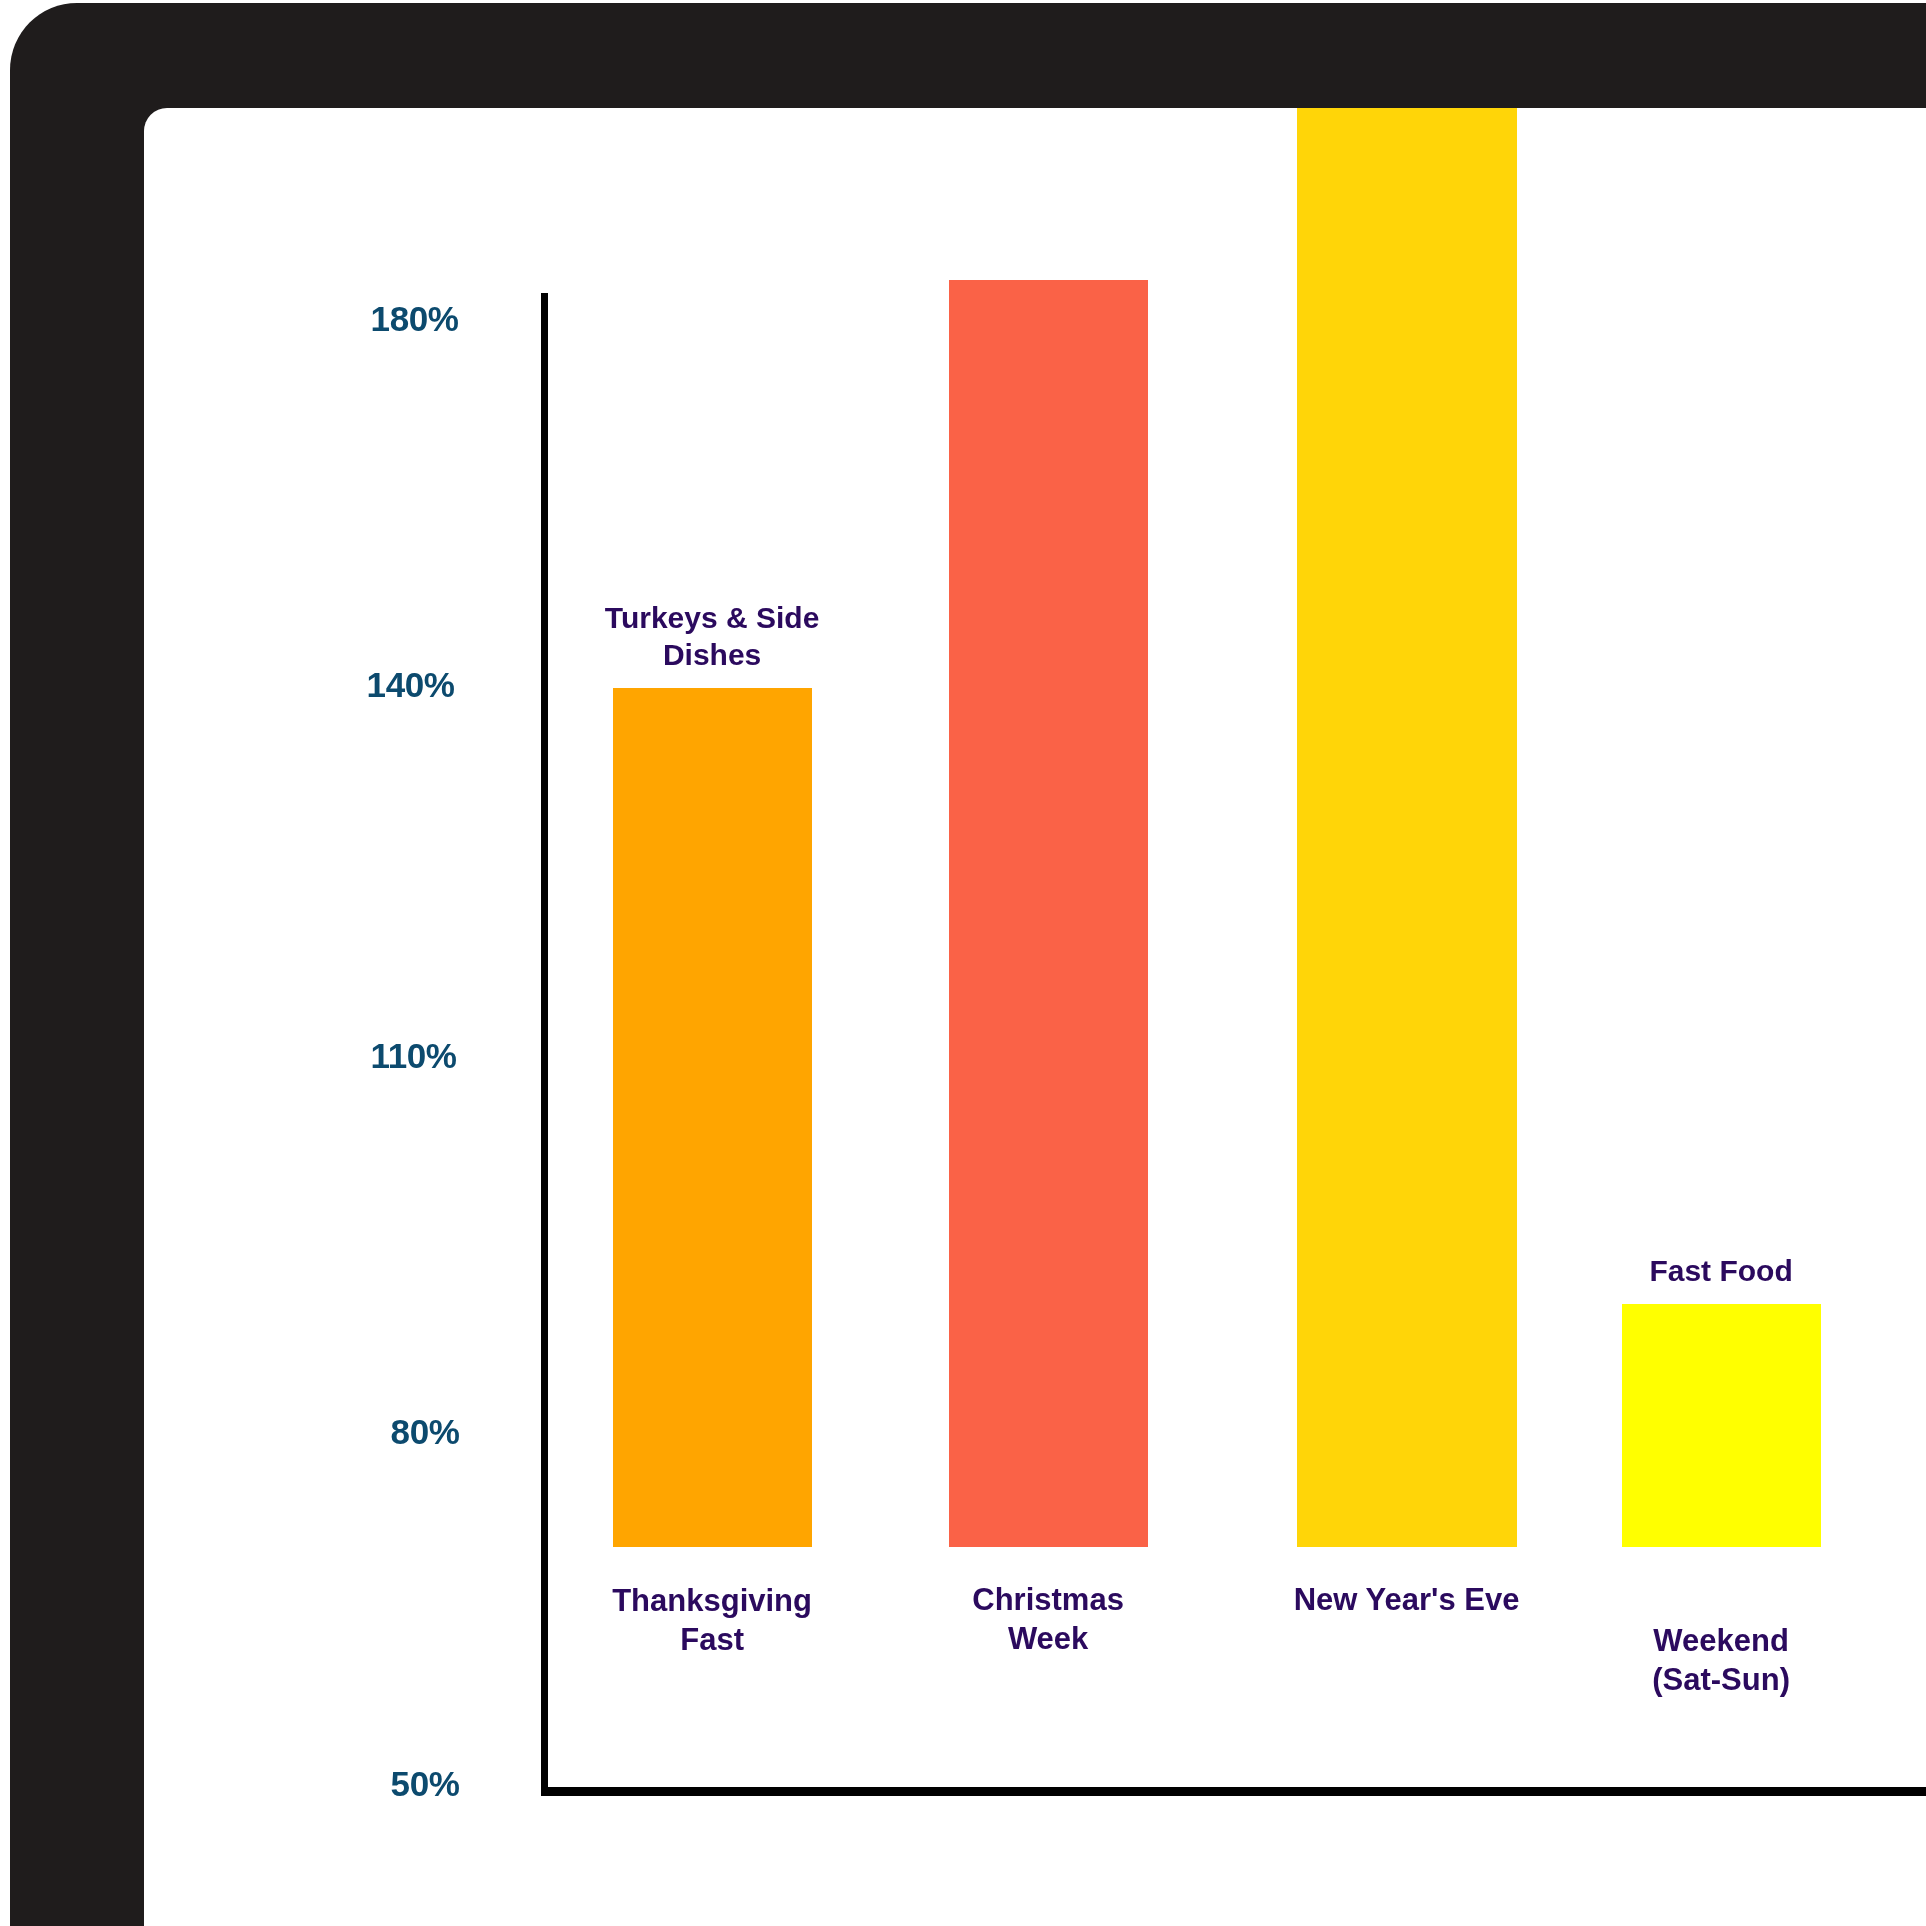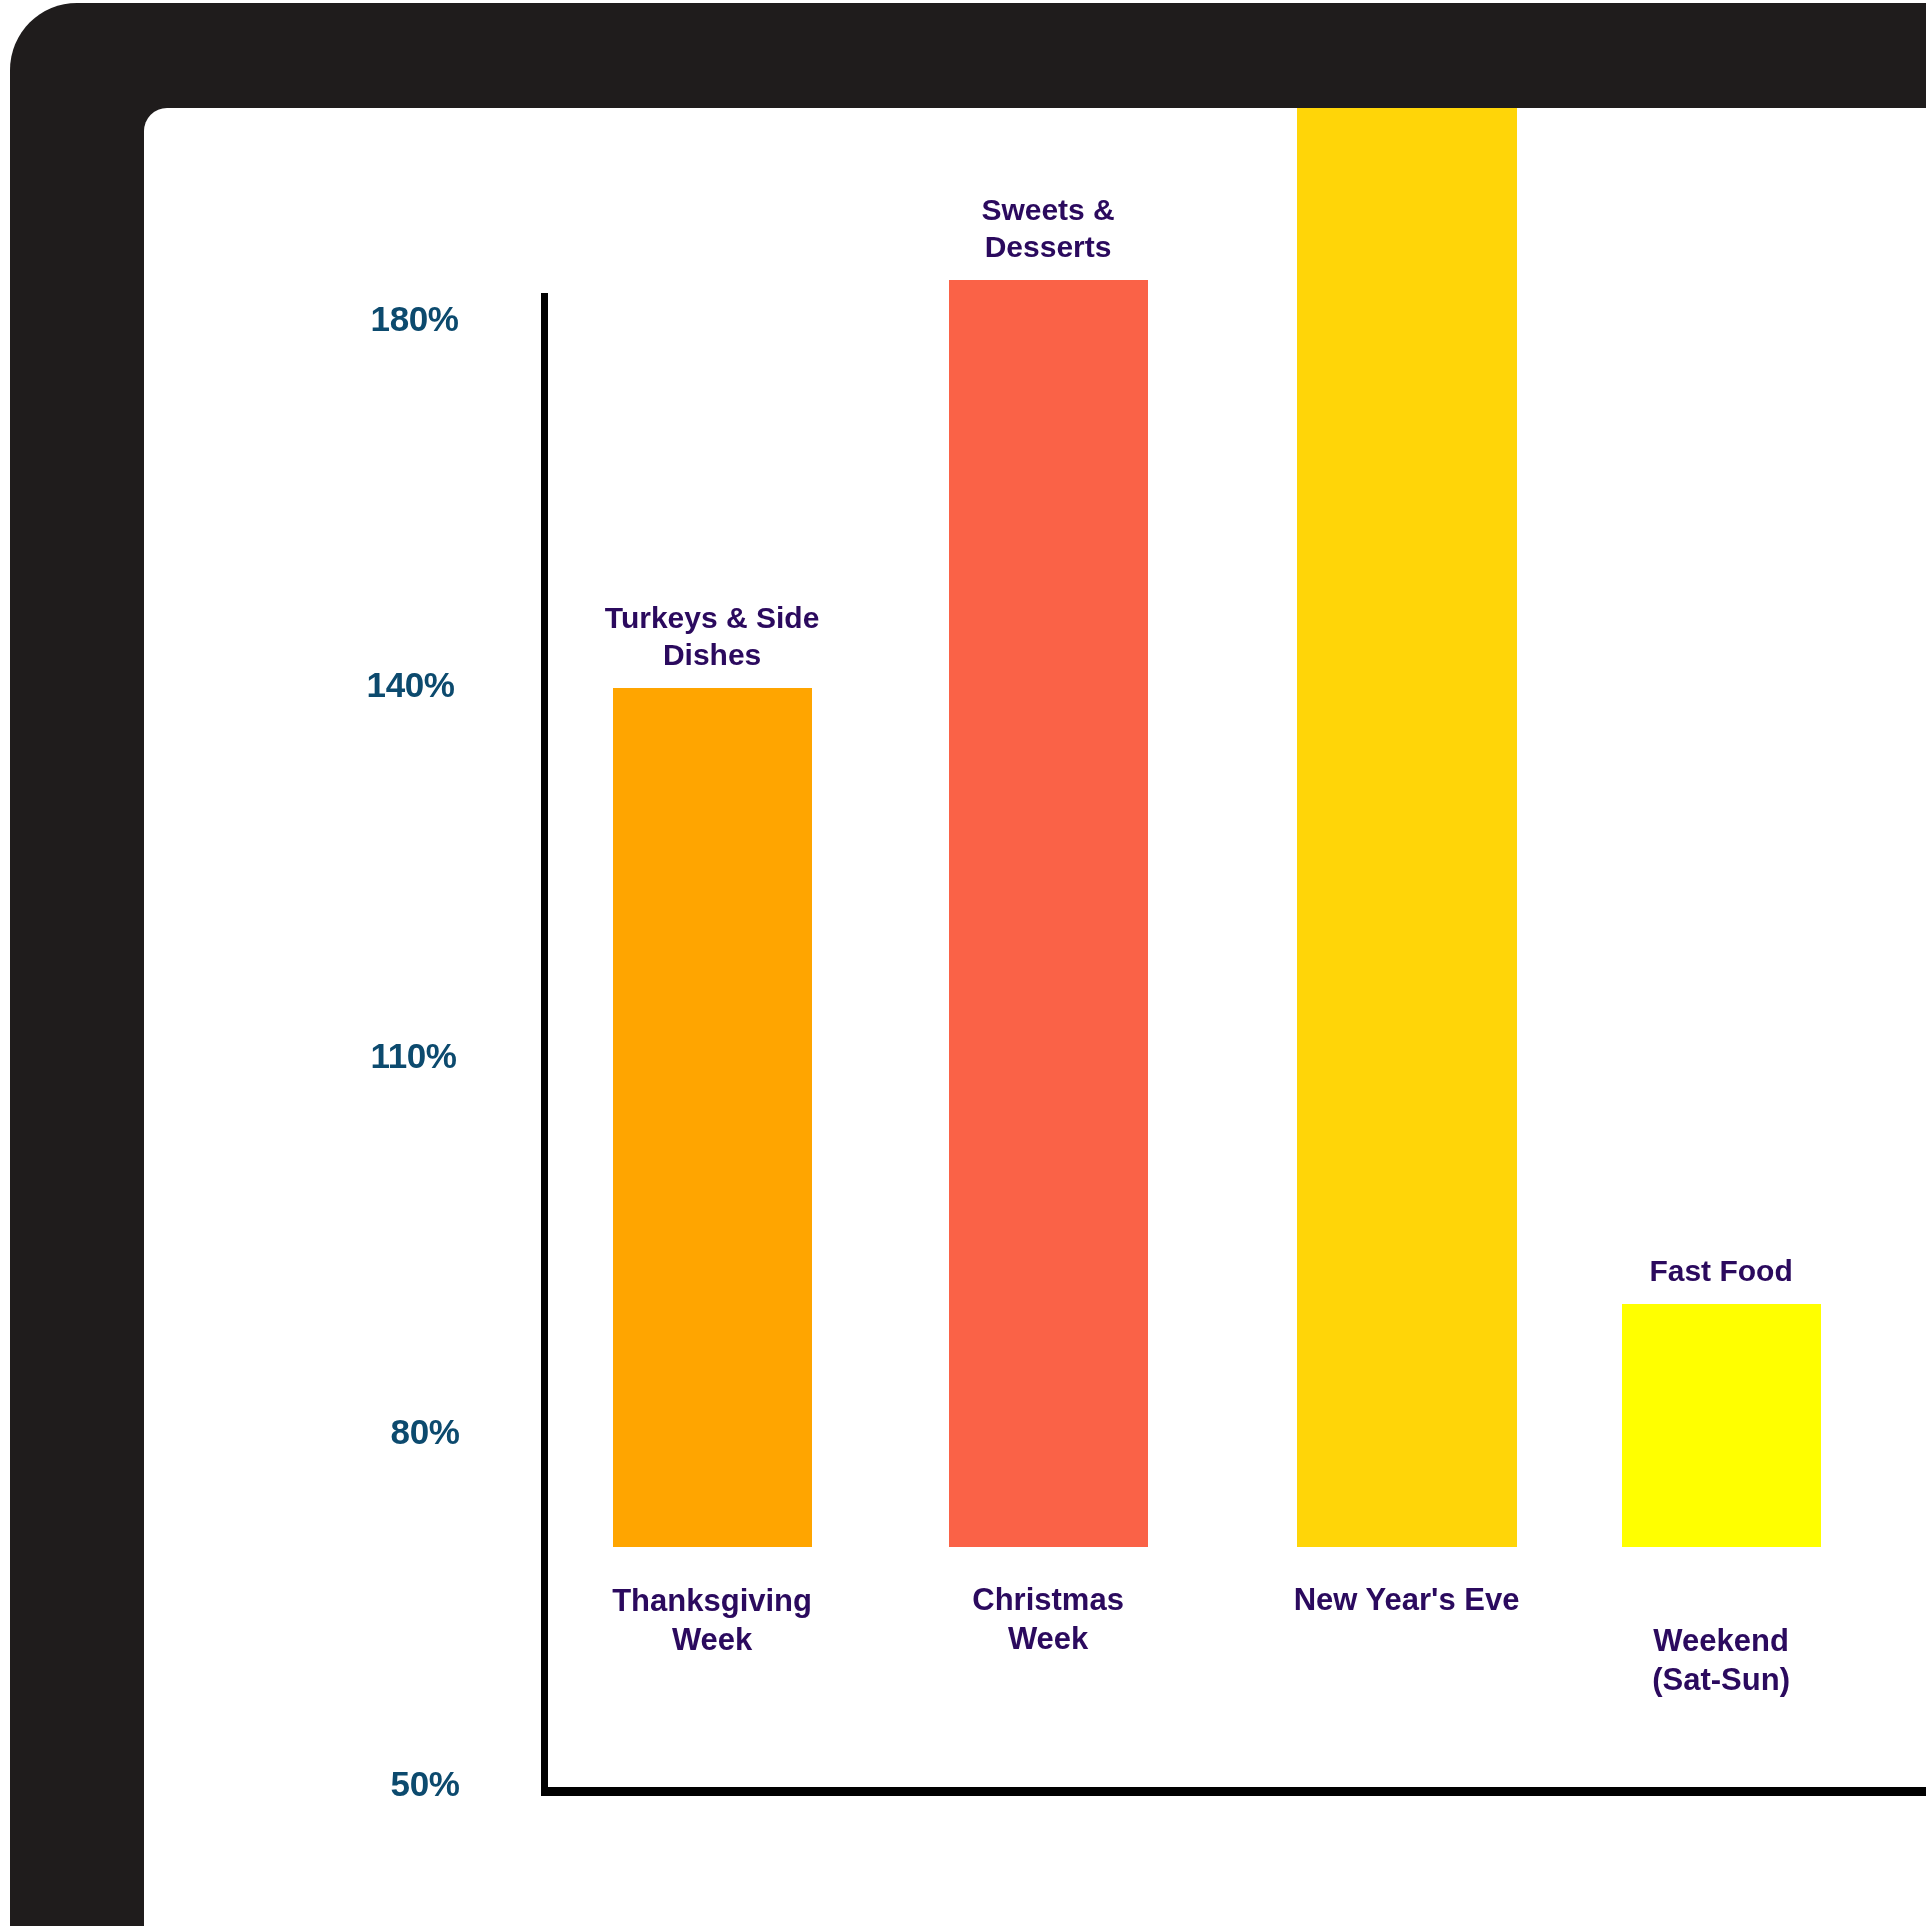--- a/index.html
+++ b/index.html
@@ -111,27 +111,25 @@
       <div class="y-tick-label" style="left:223px; top:557px; right:auto;">140%</div>
       <div class="y-tick-label" style="left:227px; top:928px; right:auto;">110%</div>
       <div class="y-tick-label" style="left:247px; top:1304px; right:auto;">80%</div>
       <div class="y-tick-label" style="left:247px; top:1656px; right:auto;">50%</div>
 
       <div class="bar" style="left:469px; width:199px; height:859px;text-decoration:underline;">
         <div class="bar-rect" style="height:859px; background:#FFA500;"></div>
         <div class="bar-caption" style="bottom:874px;">Turkeys &amp; Side
 Dishes</div>
         <div class="x-cat-label" style="top:894px;">Thanksgiving
-Week</div>
+Fast</div>
       </div>
 
       <div class="bar" style="left:805px; width:199px; height:1267px;">
         <div class="bar-rect" style="height:1267px; background:#FA6247;"></div>
-        <div class="bar-caption" style="bottom:1282px;">Sweets &amp;
-Desserts</div>
         <div class="x-cat-label" style="top:1301px;">Christmas
 Week</div>
       </div>
 
       <div class="bar" style="left:1141px; width:220px; height:1457px;margin-left:12px;">
         <div class="bar-rect" style="height:1457px; background:#FFD508;"></div>
 
         <div class="x-cat-label" style="top:1491px;">New Year's Eve</div>
       </div>
 

